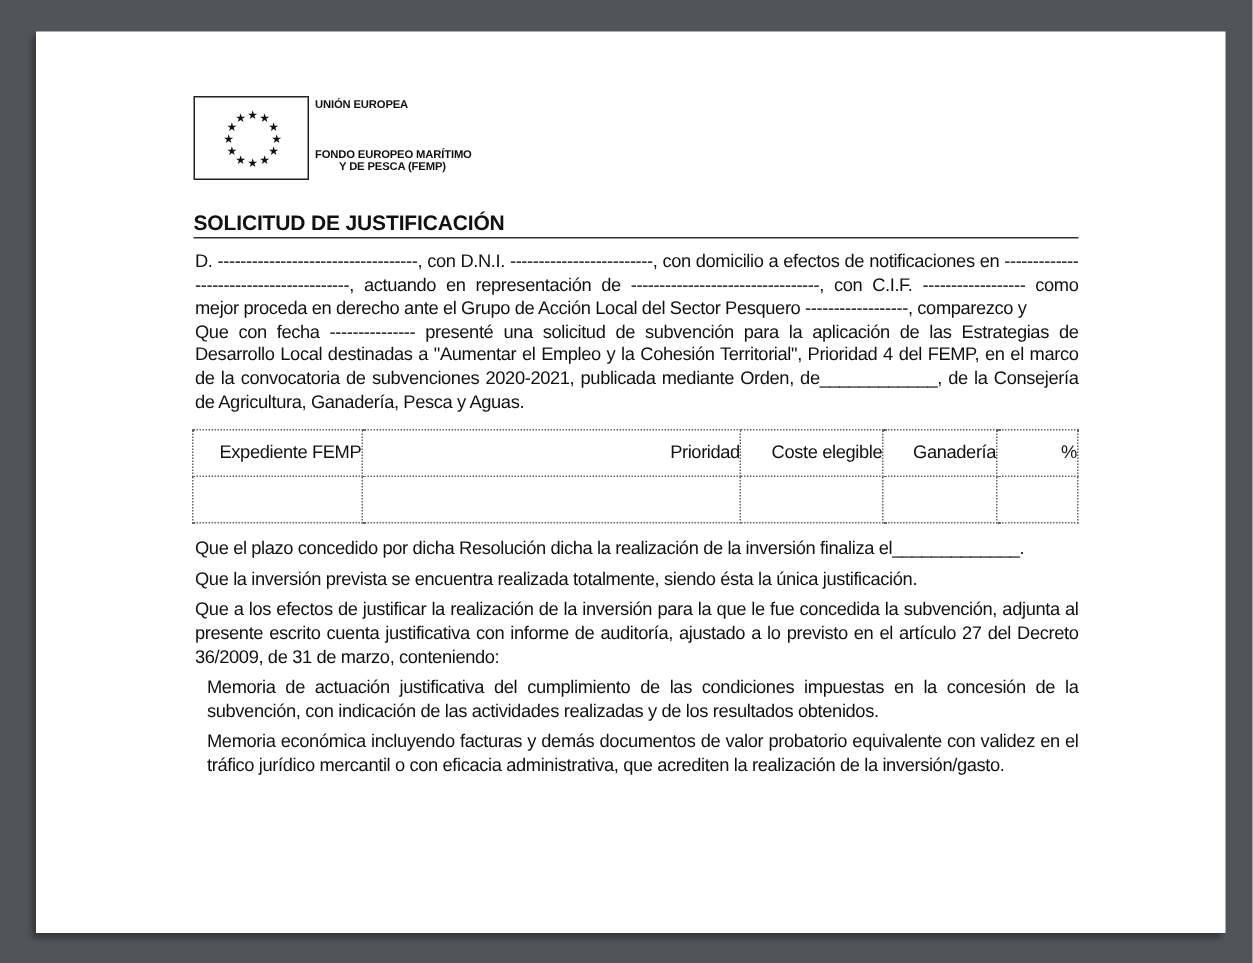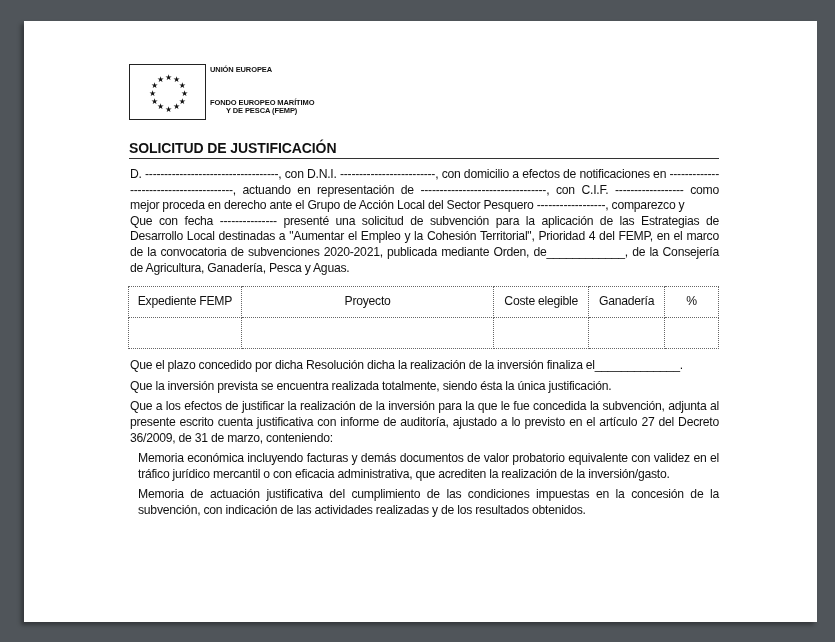--- a/index.html
+++ b/index.html
@@ -46,21 +46,21 @@
       text-align: justify; letter-spacing: -0.25px;
     }
     .body-text p { margin: 0; }
     .p-gap { margin-top: 5px !important; }
     .heading { font-weight: bold; margin-top: 5px !important; margin-bottom: 6px !important; }
     table.terms {
       border-collapse: collapse; width: 591px; margin: 10px 0 9px -2px;
       font-size: 12.2px; letter-spacing: -0.25px;
     }
     table.terms td, table.terms th {
-      border: 1px dotted #666; font-weight: normal; text-align: center;
+      border: 1px dotted #666; font-weight: normal; text-align: right;
       padding: 0; color: #111;
     }
     table.terms tr.head th { height: 30px; }
     table.terms tr.row td { height: 30px; }
     .indent { padding-left: 8px; }
   </style>
 </head>
 <body>
 
 <div class="page">
@@ -100,34 +100,34 @@
       <colgroup>
         <col style="width:113px">
           <col style="width:253px">
           <col style="width:95px">
           <col style="width:76px">
           <col style="width:54px">
       </colgroup>
       <tbody>
           <tr class="head">
         <th>Expediente FEMP</th>
-        <th>Proyecto</th>
+        <th>Prioridad</th>
         <th>Coste elegible</th>
         <th>Ganadería</th>
         <th>%</th>
       </tr>
       <tr class="row">
         <td></td>
         <td></td>
         <td></td>
         <td></td>
         <td></td>
       </tr>
     </tbody>
       </table>
 
     <p>Que el plazo concedido por dicha Resolución dicha la realización de la inversión finaliza el_____________.</p>
     <p class="p-gap">Que la inversión prevista se encuentra realizada totalmente, siendo ésta la única justificación.</p>
     <p class="p-gap">Que a los efectos de justificar la realización de la inversión para la que le fue concedida la subvención, adjunta al presente escrito cuenta justificativa con informe de auditoría, ajustado a lo previsto en el artículo 27 del Decreto 36/2009, de 31 de marzo, conteniendo:</p>
+    <p class="p-gap indent">Memoria de actuación justificativa del cumplimiento de las condiciones impuestas en la concesión de la subvención, con indicación de las actividades realizadas y de los resultados obtenidos.</p>
     <p class="p-gap indent">Memoria económica incluyendo facturas y demás documentos de valor probatorio equivalente con validez en el tráfico jurídico mercantil o con eficacia administrativa, que acrediten la realización de la inversión/gasto.</p>
-    <p class="p-gap indent">Memoria de actuación justificativa del cumplimiento de las condiciones impuestas en la concesión de la subvención, con indicación de las actividades realizadas y de los resultados obtenidos.</p>
   </div>
 </div>
 
 </body></html>

